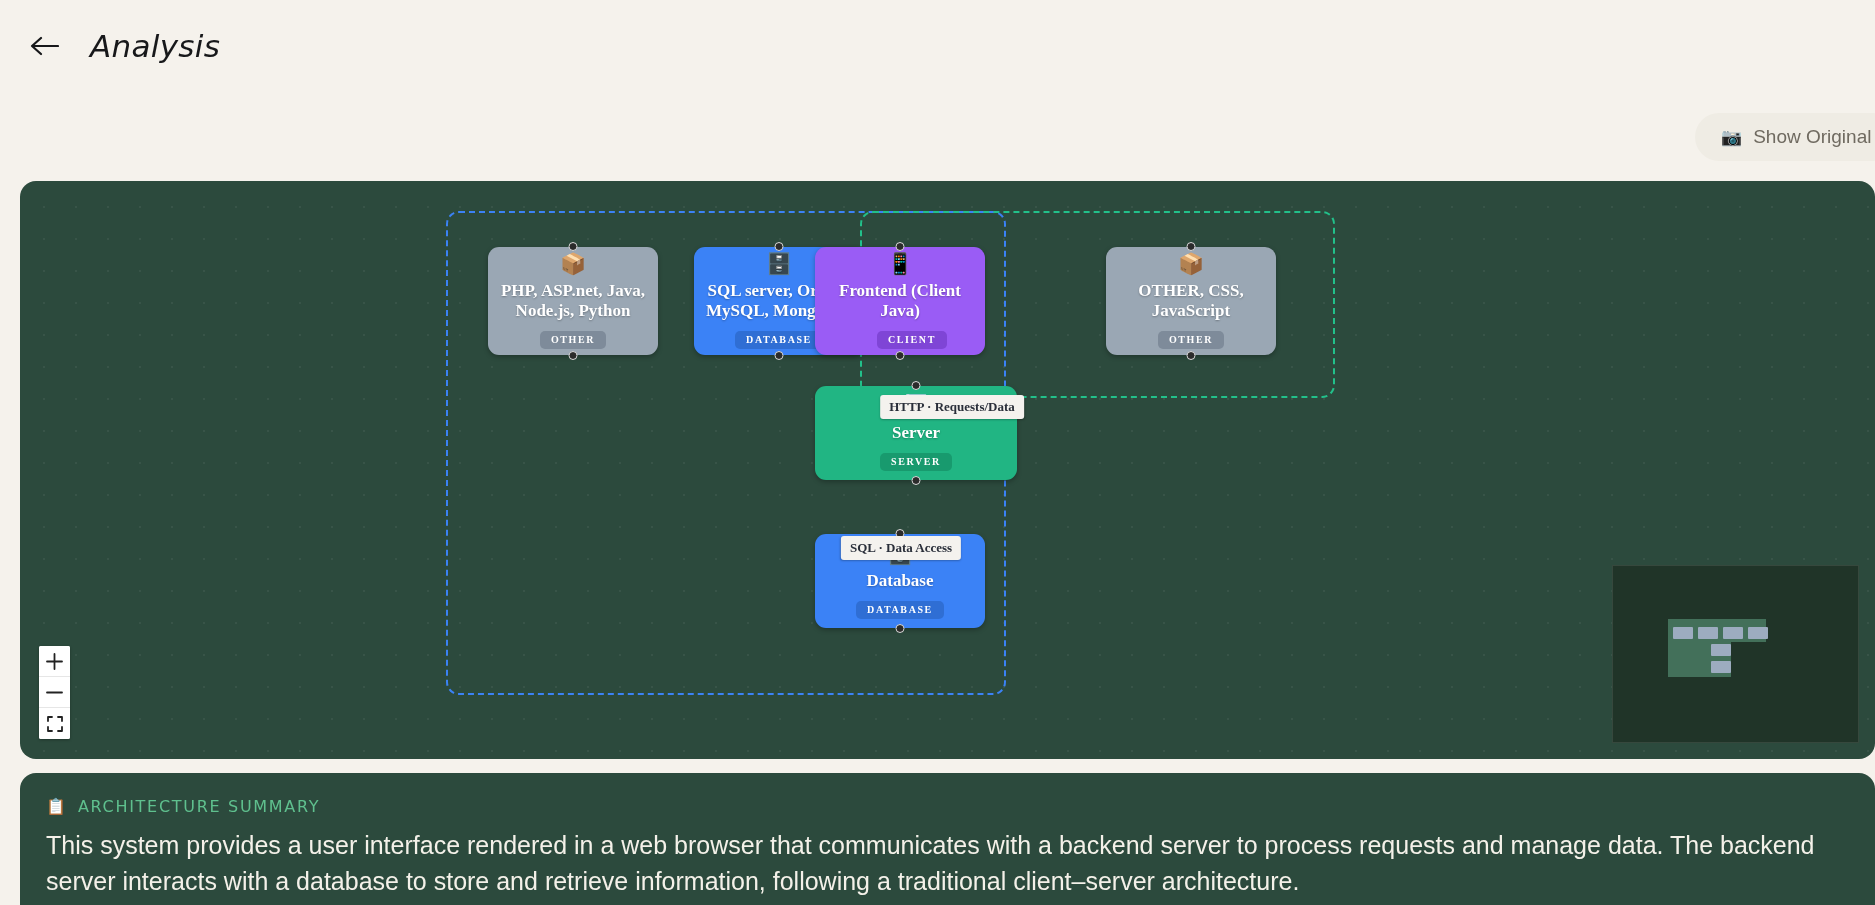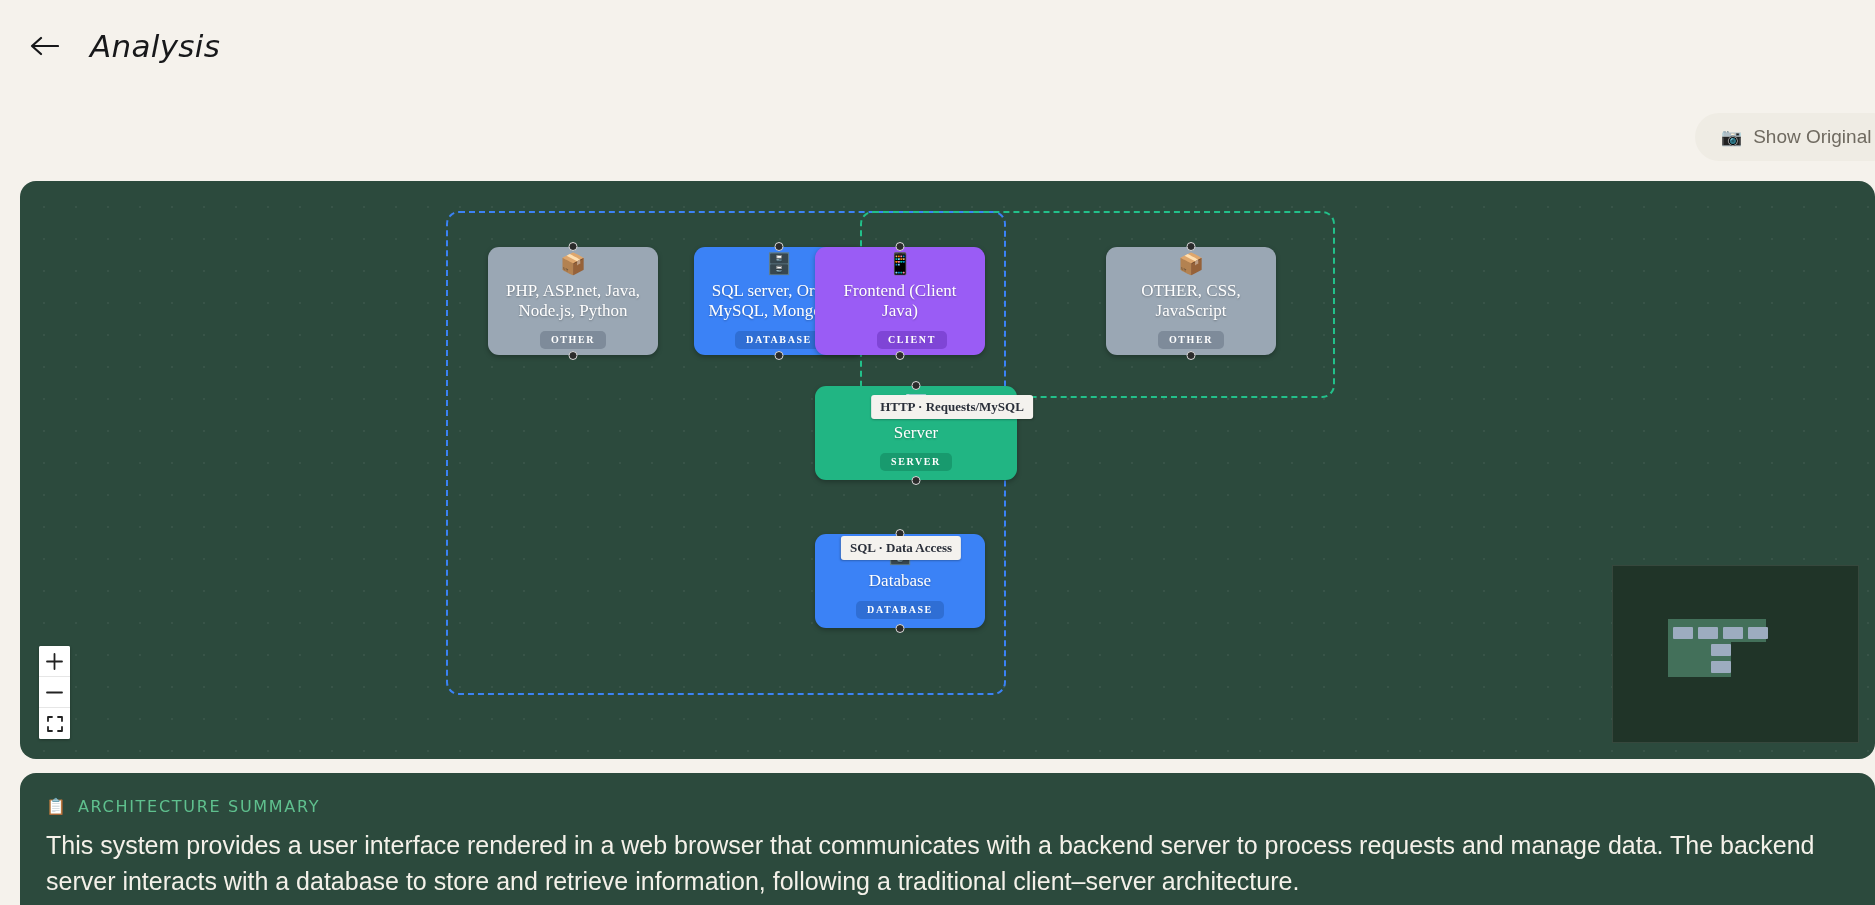--- a/index.html
+++ b/index.html
@@ -95,21 +95,21 @@
     align-items: center;
     justify-content: center;
     text-align: center;
     box-shadow: 0 2px 5px rgba(0,0,0,0.28);
     padding: 8px 10px;
     cursor: grab;
   }
   .node-icon { font-size: 21px; line-height: 1; margin-bottom: 7px; }
   .node-label {
     font-family: "Liberation Serif", "DejaVu Serif", serif;
-    font-weight: 400;
+    font-weight: 700;
     font-size: 17px;
     line-height: 1.15;
     color: #ffffff;
     text-shadow: 0 1px 2px rgba(0,0,0,0.3);
     max-width: 160px;
   }
   .node-badge {
     margin-top: 10px;
     padding: 3px 11px 4px;
     border-radius: 5px;
@@ -315,21 +315,21 @@
   </div>
 
   <div class="node n-database" style="left:880px; top:353px; width:170px; height:94px; margin-left:-85px;">
     <span class="handle top"></span>
     <span class="node-icon">🗄️</span>
     <span class="node-label">Database</span>
     <span class="node-badge">DATABASE</span>
     <span class="handle bottom"></span>
   </div>
 
-  <div class="edge-label" style="left:932px; top:226px;">HTTP · Requests/MySQL</div>
+  <div class="edge-label" style="left:932px; top:226px;">HTTP · Requests/Data</div>
   <div class="edge-label" style="left:881px; top:367px;">SQL · Data Access</div>
 
   <div class="zoom-controls">
     <button class="zoom-btn">
       <span>
         <svg width="17" height="17" viewBox="0 0 17 17">
           <path d="M8.5 1 V16 M1 8.5 H16" stroke="#222" stroke-width="1.8" stroke-linecap="round"></path>
         </svg>
       </span>
     </button>

